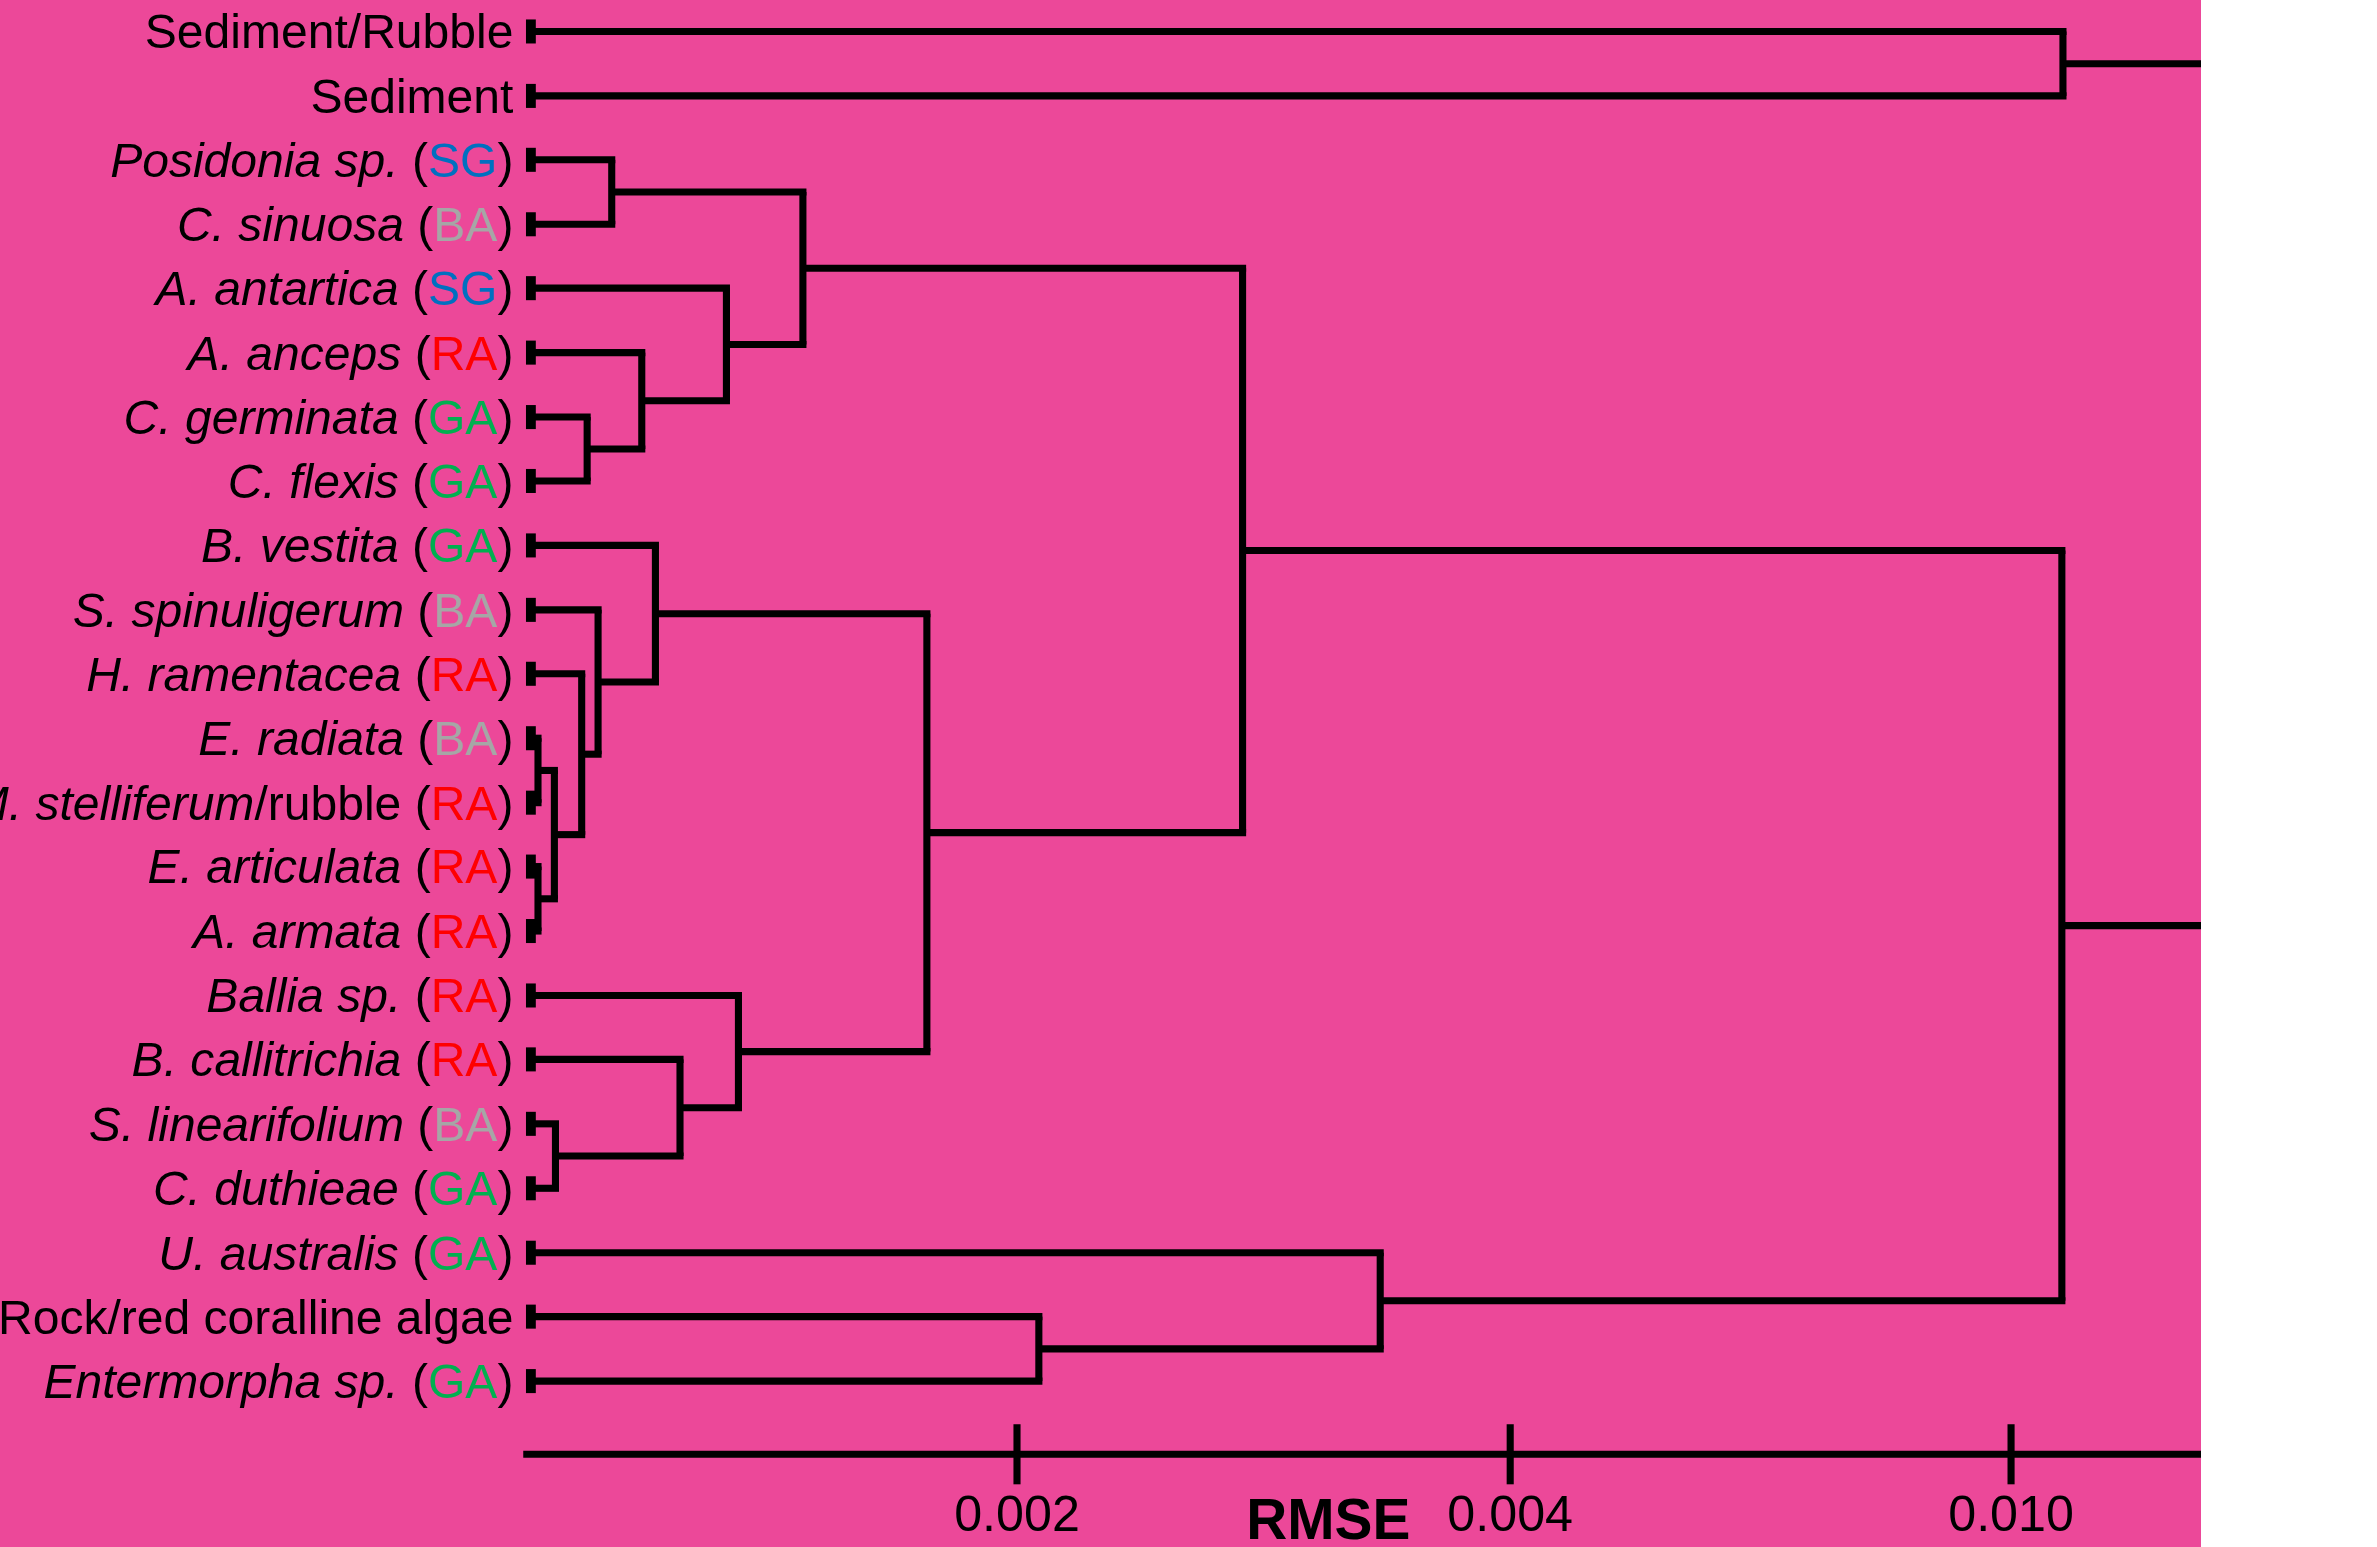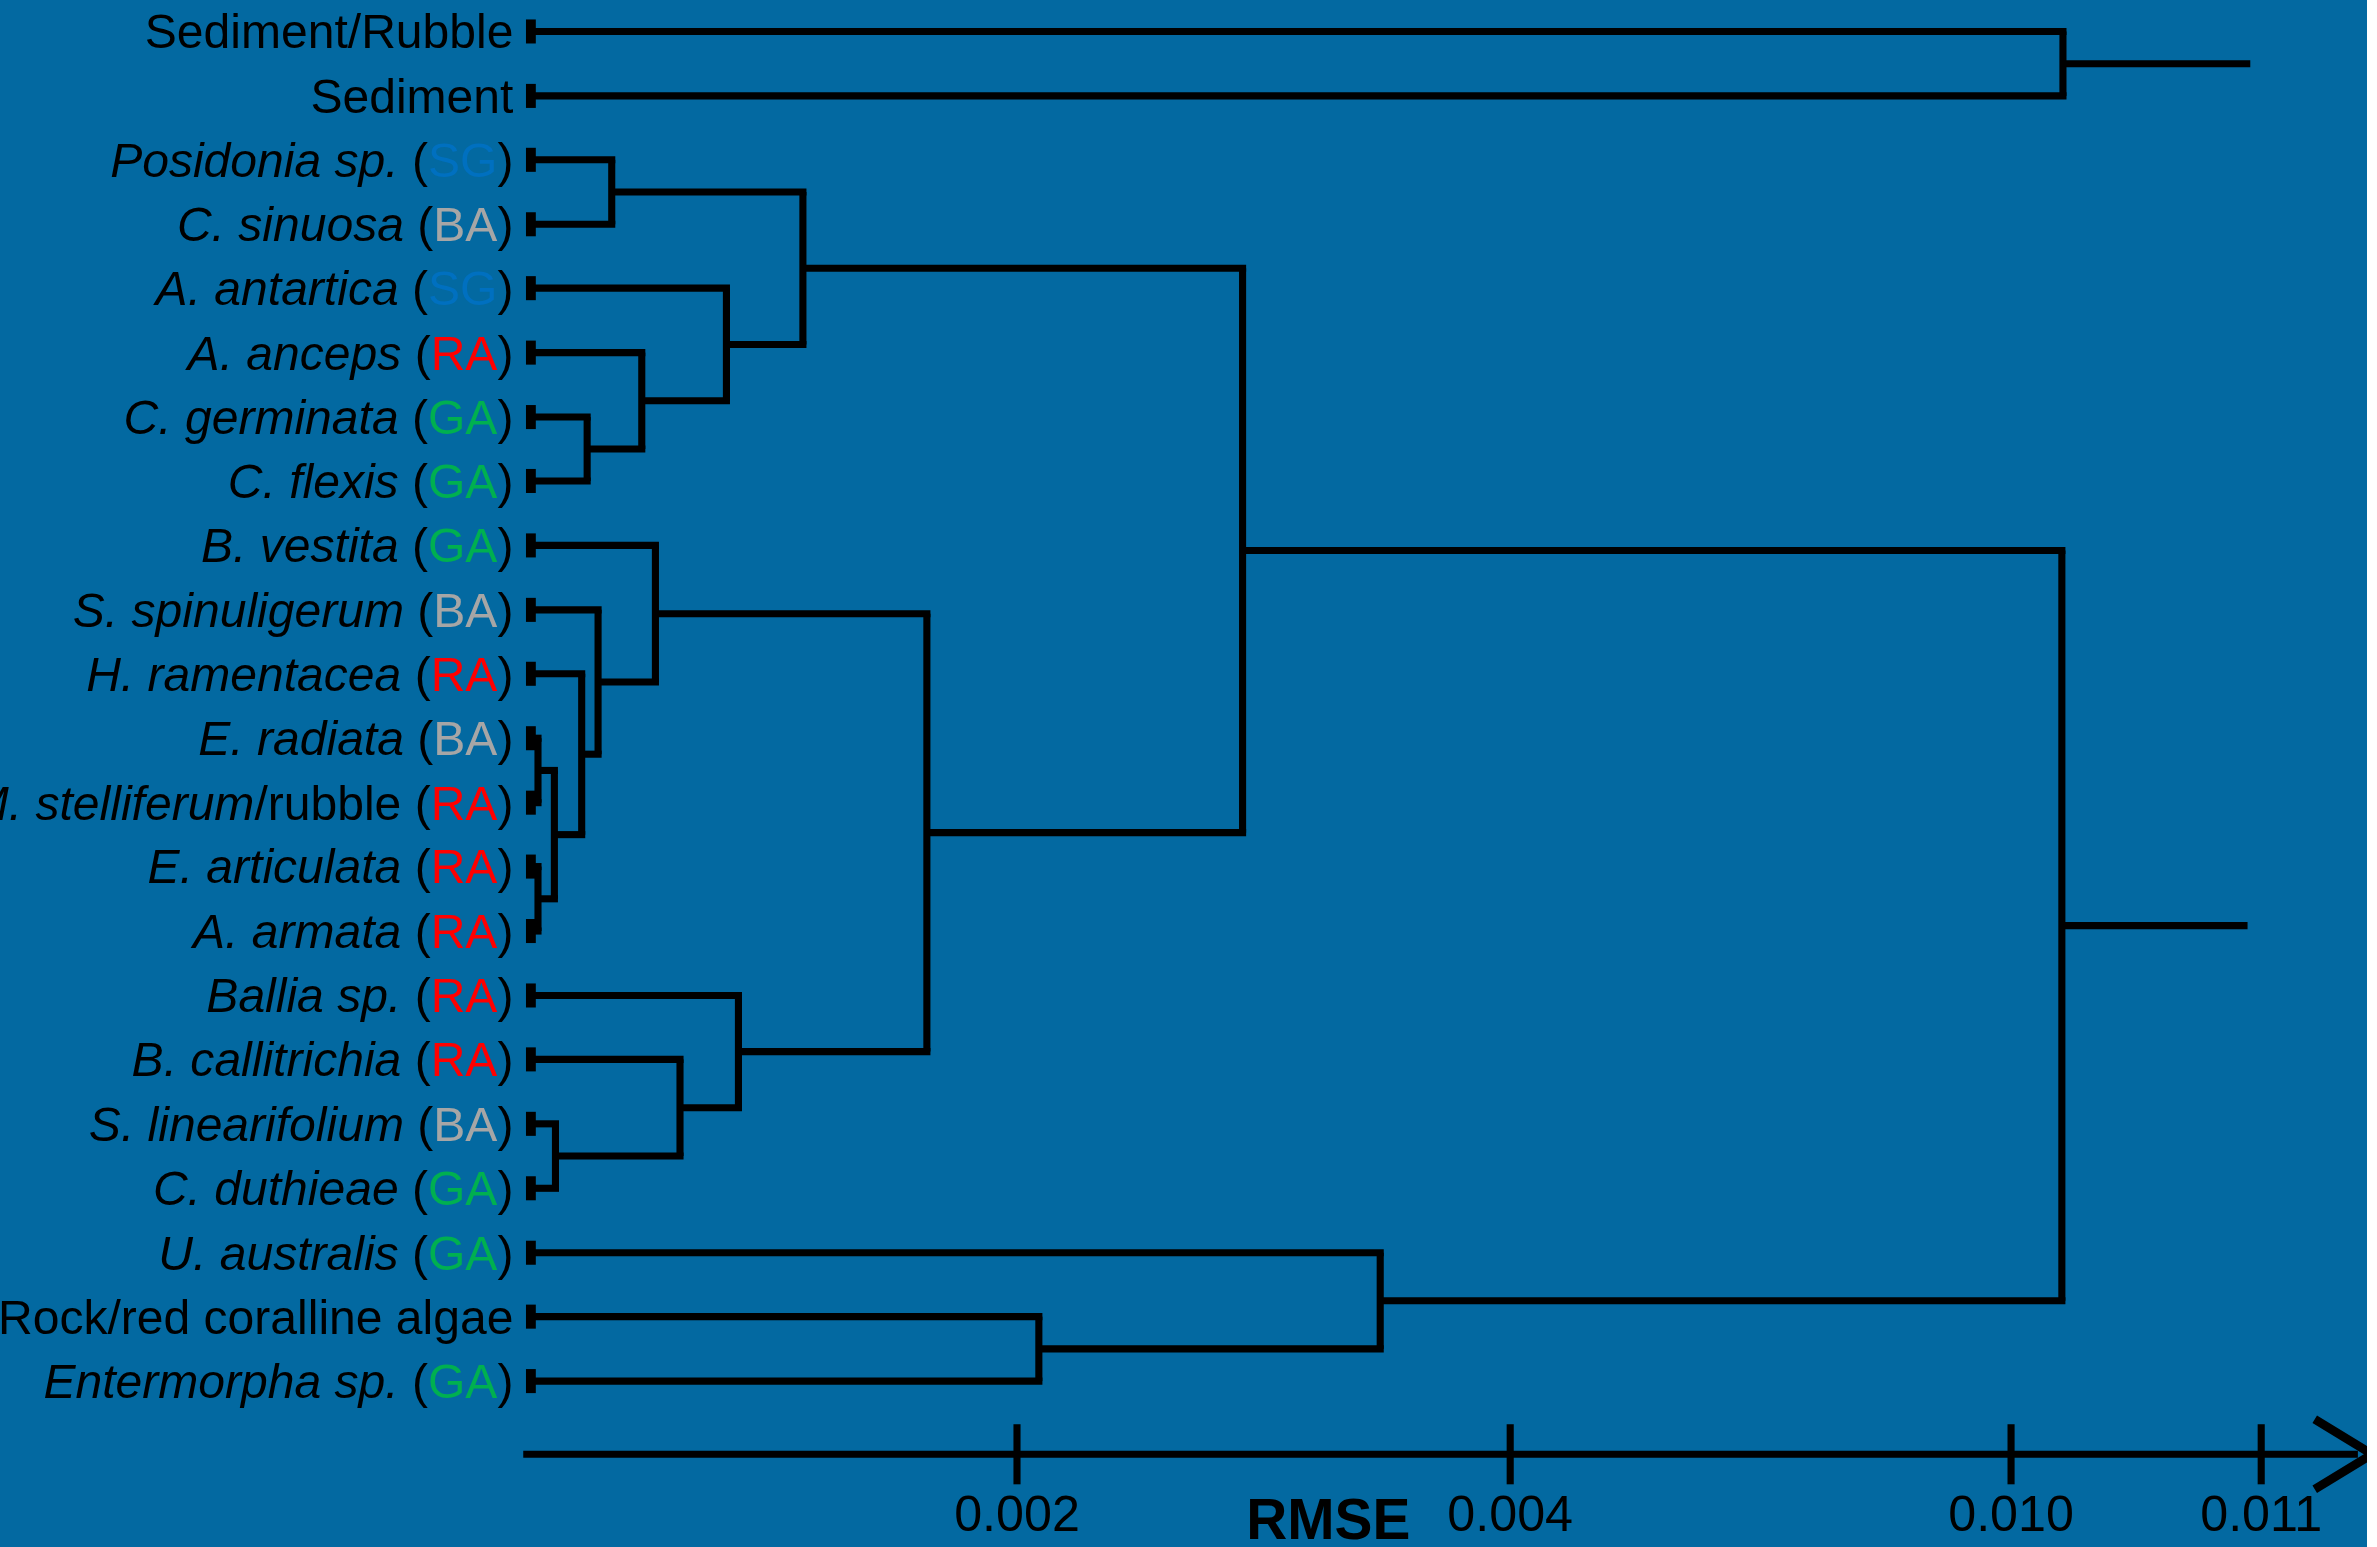--- a/index.html
+++ b/index.html
@@ -5,23 +5,23 @@
   html, body {
     margin: 0;
     padding: 0;
     width: 2377px;
     height: 1548px;
     background: #ffffff;
     font-family: "Liberation Sans", sans-serif;
   }
   #figure {
     position: relative;
-    width: 2367px;
+    width: 2201px;
     height: 1548px;
-    background: #0369a1;
+    background: #ec4899;
     overflow: hidden;
   }
   svg { display: block; }
   text { fill: #000000; }
 </style>
 </head>
 <body>
 
 <div id="figure">
   <svg width="2377" height="1548" viewBox="0 0 4352 2833" xmlns="http://www.w3.org/2000/svg">

